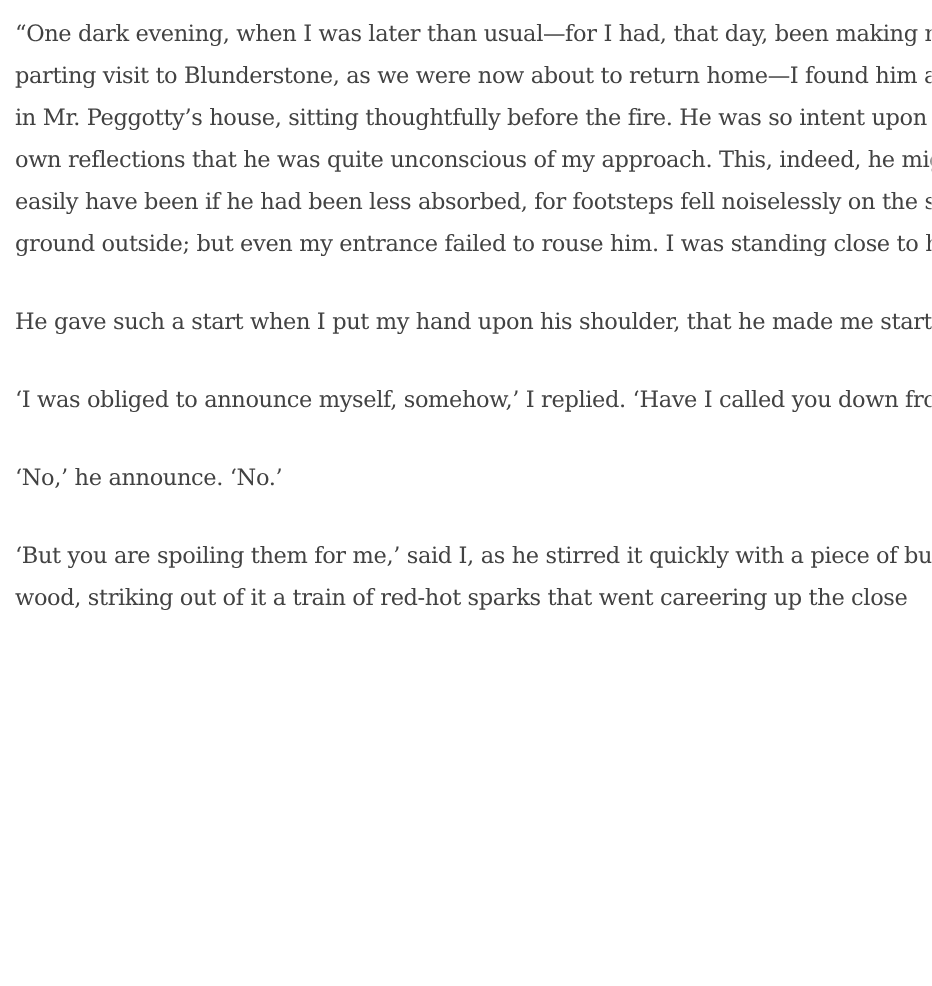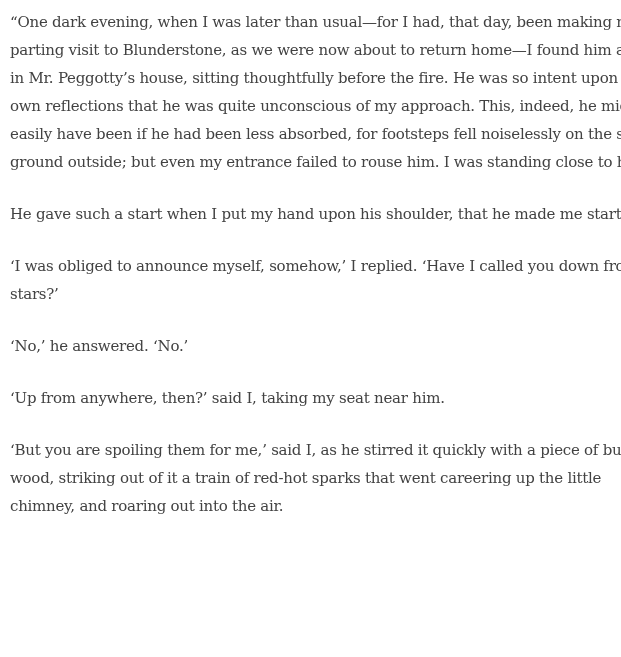--- a/index.html
+++ b/index.html
@@ -40,27 +40,22 @@
         <span class="line" data-name="text-line">in Mr. Peggotty’s house, sitting thoughtfully before the fire. He was so intent upon his</span>
         <span class="line" data-name="text-line">own reflections that he was quite unconscious of my approach. This, indeed, he might</span>
         <span class="line" data-name="text-line">easily have been if he had been less absorbed, for footsteps fell noiselessly on the sandy</span>
         <span class="line" data-name="text-line">ground outside; but even my entrance failed to rouse him. I was standing close to him,</span>
       </p>
       <p class="para" data-name="paragraph">
         <span class="line" data-name="text-line">He gave such a start when I put my hand upon his shoulder, that he made me start too.</span>
       </p>
       <p class="para" data-name="paragraph">
         <span class="line" data-name="text-line">‘I was obliged to announce myself, somehow,’ I replied. ‘Have I called you down from the</span>
-        <span class="line" data-name="text-line">stars?’</span>
       </p>
       <p class="para" data-name="paragraph">
-        <span class="line" data-name="text-line">‘No,’ he answered. ‘No.’</span>
-      </p>
-      <p class="para" data-name="paragraph">
-        <span class="line" data-name="text-line">‘Up from anywhere, then?’ said I, taking my seat near him.</span>
+        <span class="line" data-name="text-line">‘No,’ he announce. ‘No.’</span>
       </p>
       <p class="para" data-name="paragraph">
         <span class="line" data-name="text-line">‘But you are spoiling them for me,’ said I, as he stirred it quickly with a piece of burning</span>
-        <span class="line" data-name="text-line">wood, striking out of it a train of red-hot sparks that went careering up the little</span>
-        <span class="line" data-name="text-line">chimney, and roaring out into the air.</span>
+        <span class="line" data-name="text-line">wood, striking out of it a train of red-hot sparks that went careering up the close</span>
       </p>
     </article>
 </main>
 
 </body></html>

